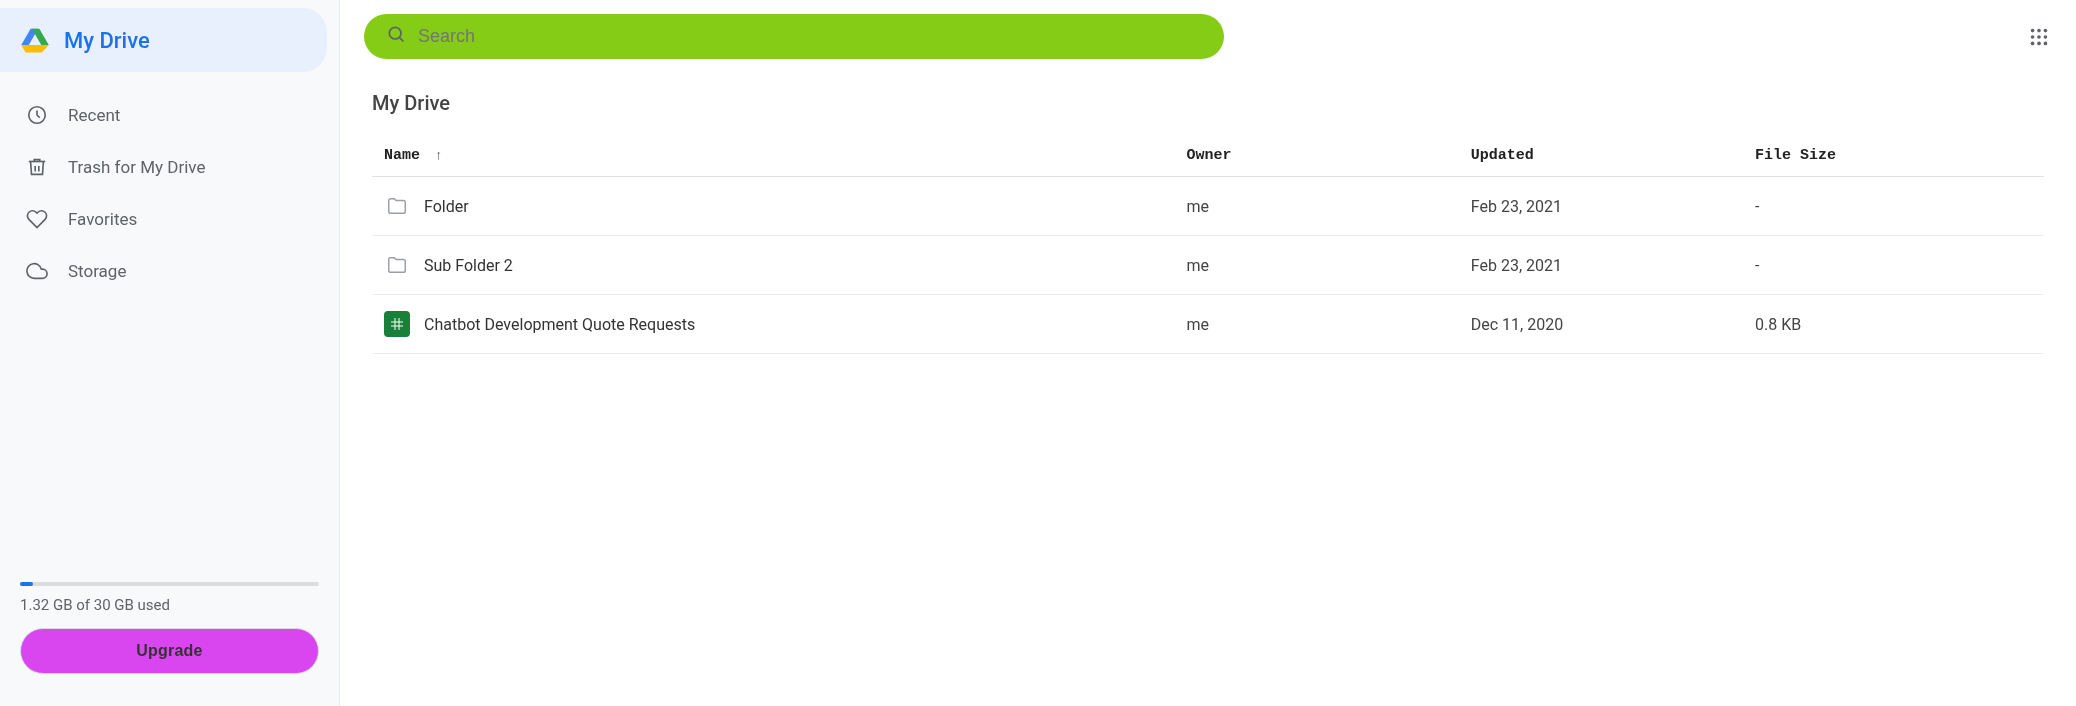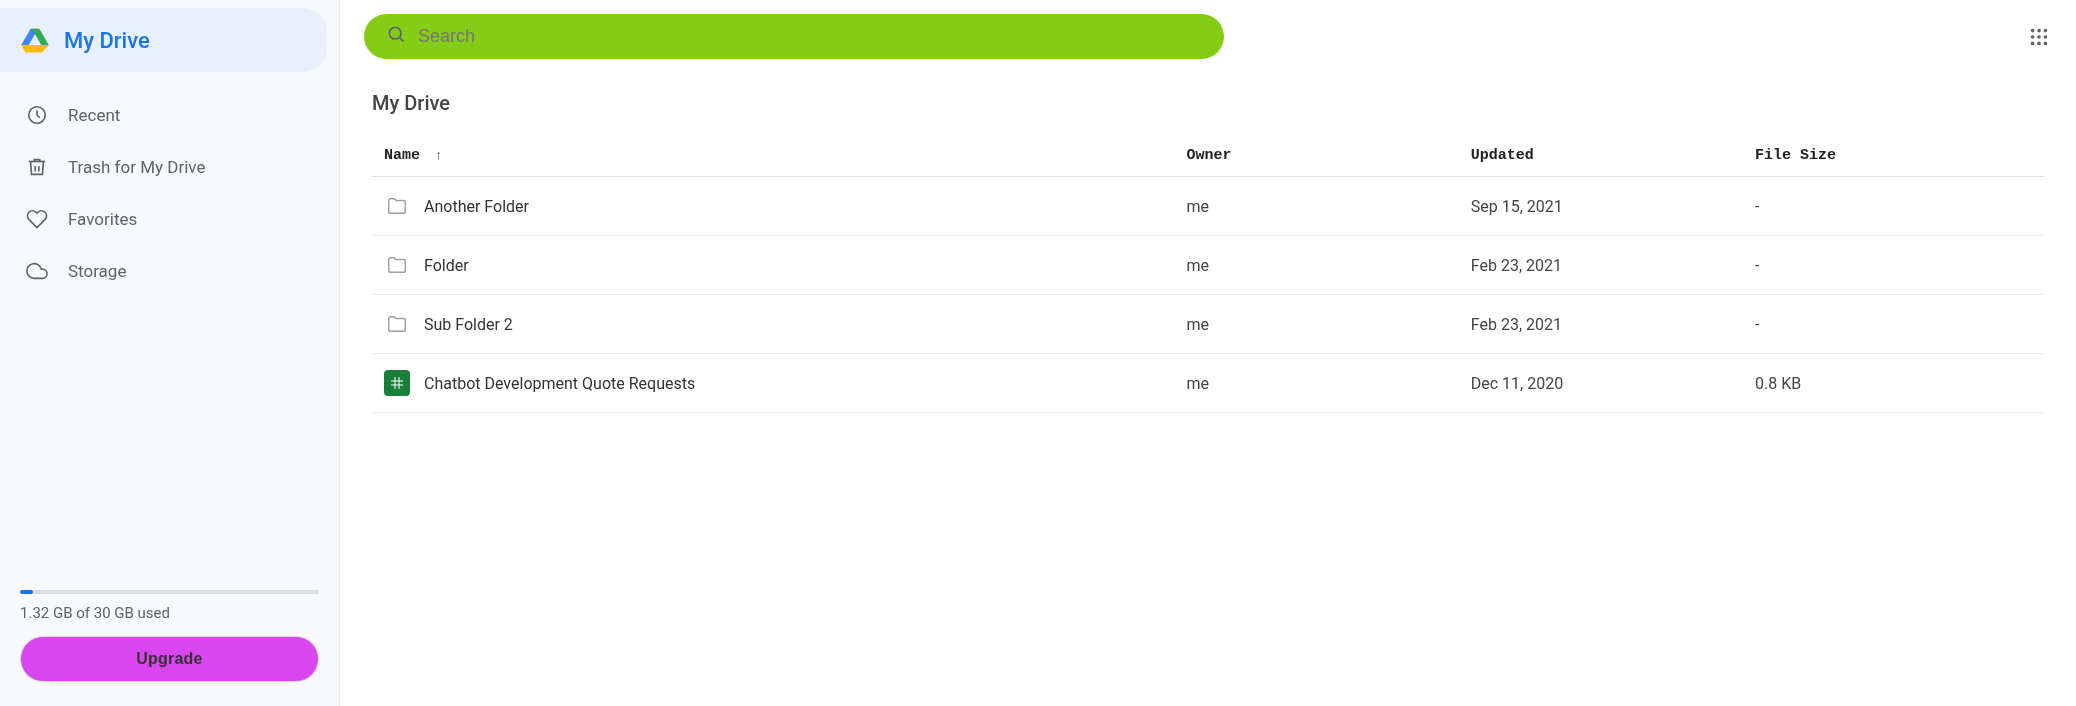--- a/index.html
+++ b/index.html
@@ -73,21 +73,21 @@
       width: 26px;
       justify-content: center;
     }
 
     .sidebar-item-label {
       color: #5f6368;
       font-size: 17px;
     }
 
     .sidebar-footer {
-      padding: 16px 20px 24px;
+      padding: 16px 20px 32px;
     }
 
     .storage-label {
       font-size: 15px;
       color: #5f6368;
       margin-bottom: 8px;
     }
 
     .storage-bar-bg {
       height: 4px;
@@ -378,35 +378,20 @@
           <th class="th-name">
             <span>Name</span>
             <span class="sort-icon">↑</span>
           </th>
           <th class="th-owner">Owner</th>
           <th class="th-updated">Updated</th>
           <th class="th-filesize">File Size</th>
         </tr>
       </thead>
       <tbody id="files-tbody">
-      <tr>
-      <td>
-        <div class="file-name-cell">
-          <span class="file-icon folder-icon-svg">
-        <svg width="24" height="22" viewBox="0 0 24 24" fill="none" stroke="#9aa0a6" stroke-width="1.6">
-          <path d="M3 6a2 2 0 0 1 2-2h4l2 2h8a2 2 0 0 1 2 2v10a2 2 0 0 1-2 2H5a2 2 0 0 1-2-2V6z"></path>
-        </svg>
-      </span>
-          <span class="file-name-text">Another Folder</span>
-        </div>
-      </td>
-      <td>me</td>
-      <td>Sep 15, 2021</td>
-      <td>-</td>
-    </tr>
           <tr>
       <td>
         <div class="file-name-cell">
           <span class="file-icon folder-icon-svg">
         <svg width="24" height="22" viewBox="0 0 24 24" fill="none" stroke="#9aa0a6" stroke-width="1.6">
           <path d="M3 6a2 2 0 0 1 2-2h4l2 2h8a2 2 0 0 1 2 2v10a2 2 0 0 1-2 2H5a2 2 0 0 1-2-2V6z"></path>
         </svg>
       </span>
           <span class="file-name-text">Folder</span>
         </div>

